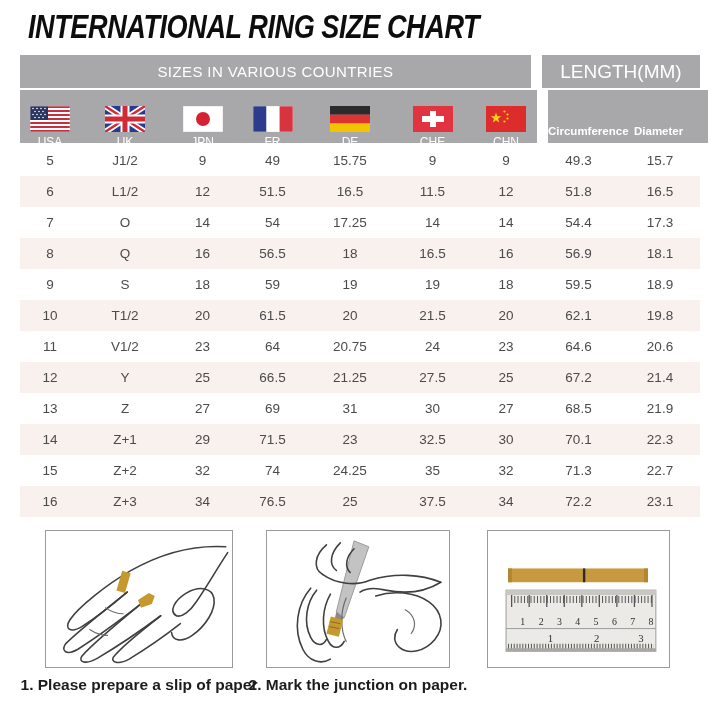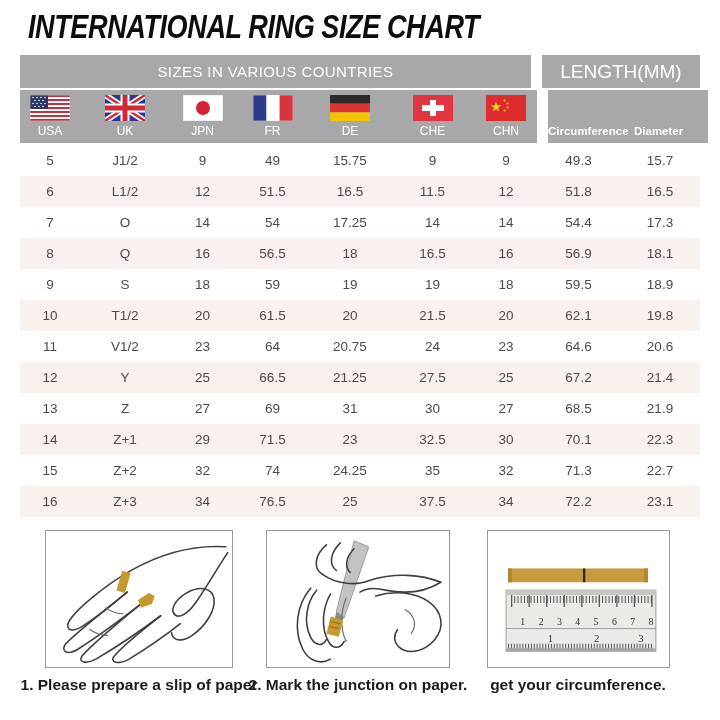--- a/index.html
+++ b/index.html
@@ -18,21 +18,21 @@
   .band { display:flex;gap:8px; }
   .band1 { height:33px; margin-bottom:2px; }
   .gray { background:#a8a8ab; color:#ffffff; }
   .hleft { width:517px; margin-right:3px; display:flex; align-items:center; justify-content:center; }
   .hright { width:160px; display:flex; align-items:center; justify-content:center; }
   .band1 .hleft { font-size:15px; letter-spacing:0.4px; }
   .band1 .hright { font-size:19px; }
 
   .band2 { height:53px; margin-bottom:2px; }
   .flags-grid { display:grid; grid-template-columns:60px 90px 65px 75px 80px 85px 62px; width:517px; margin-right:3px; }
-  .flag-col { display:flex; flex-direction:column; align-items:center; padding-top:5px; }
+  .flag-col { display:flex; flex-direction:column; align-items:center; padding-top:16px; }
   .flag { width:40px; height:26px; display:block; }
   .flag svg { display:block; width:40px; height:26px; }
   .flag-label { font-size:12px; color:#fff; margin-top:3px; }
   .len-grid { width:160px; display:grid; grid-template-columns:86px 74px; align-items:end; padding-bottom:6px; }
   .len-grid span { font-size:11.5px; color:#fff; text-align:left;font-weight:bold; }
 
   .rows .trow { display:grid; grid-template-columns:60px 90px 65px 75px 80px 85px 62px 83px 80px; height:31px; align-items:center; }
   .rows .trow:nth-child(even) { background:#f8f1ee; }
   .cell { text-align:center; font-size:13.5px; color:#4b4b4b; }
 
@@ -388,16 +388,15 @@
   </div>
 
   <div class="caption cap1">
     <span>1. Please prepare a slip of paper</span>
   </div>
   <div class="caption cap2">
     <span>2. Mark the junction on paper.</span>
 
   </div>
   <div class="caption cap3">
-    <span>get your circumference.</span>
   </div>
 
 </div>
 
 </body></html>

